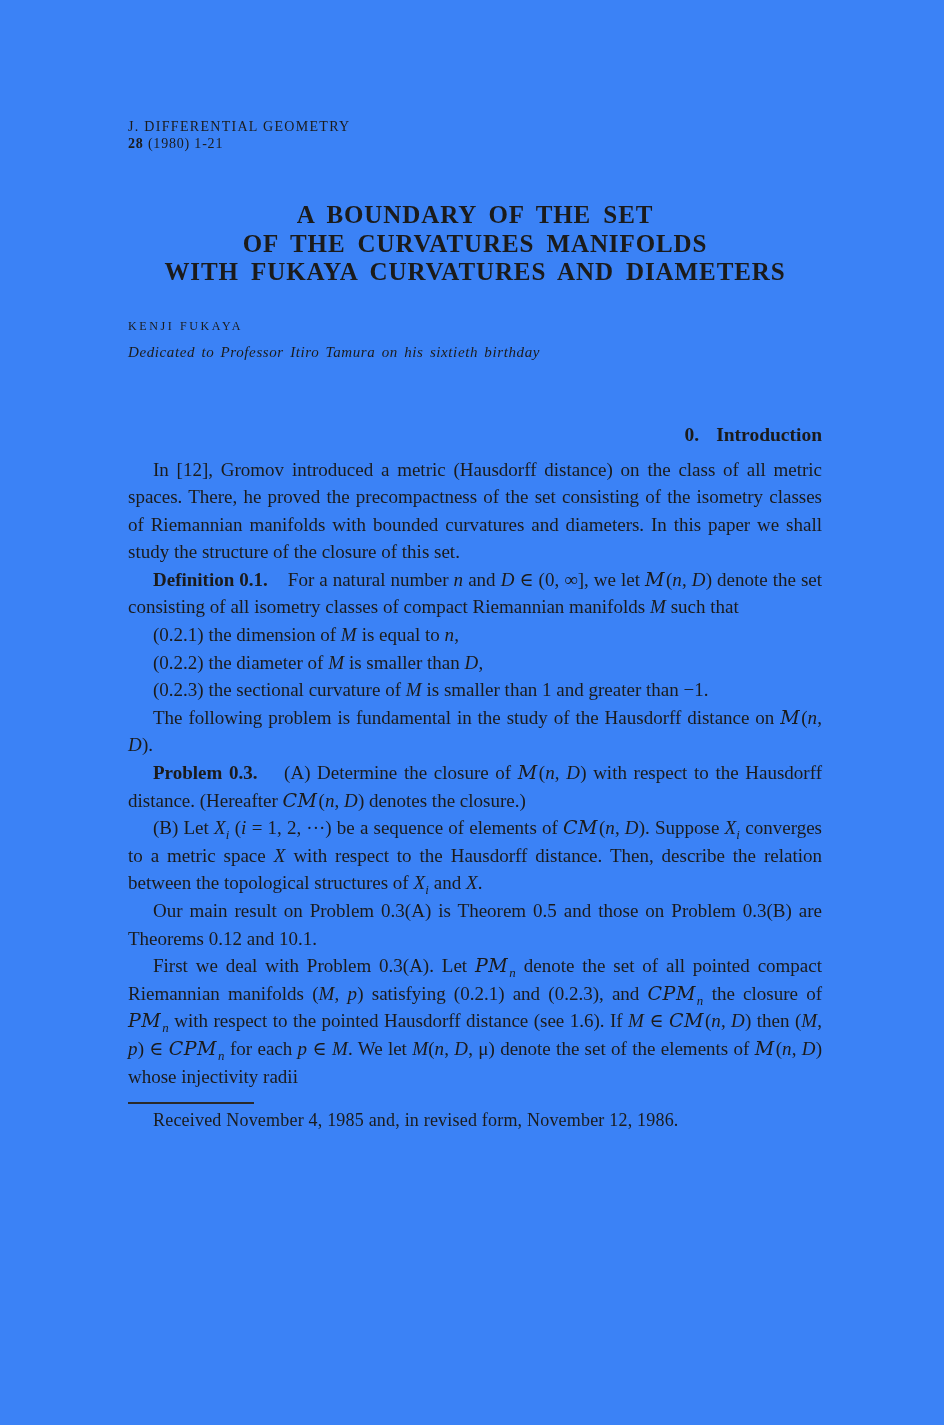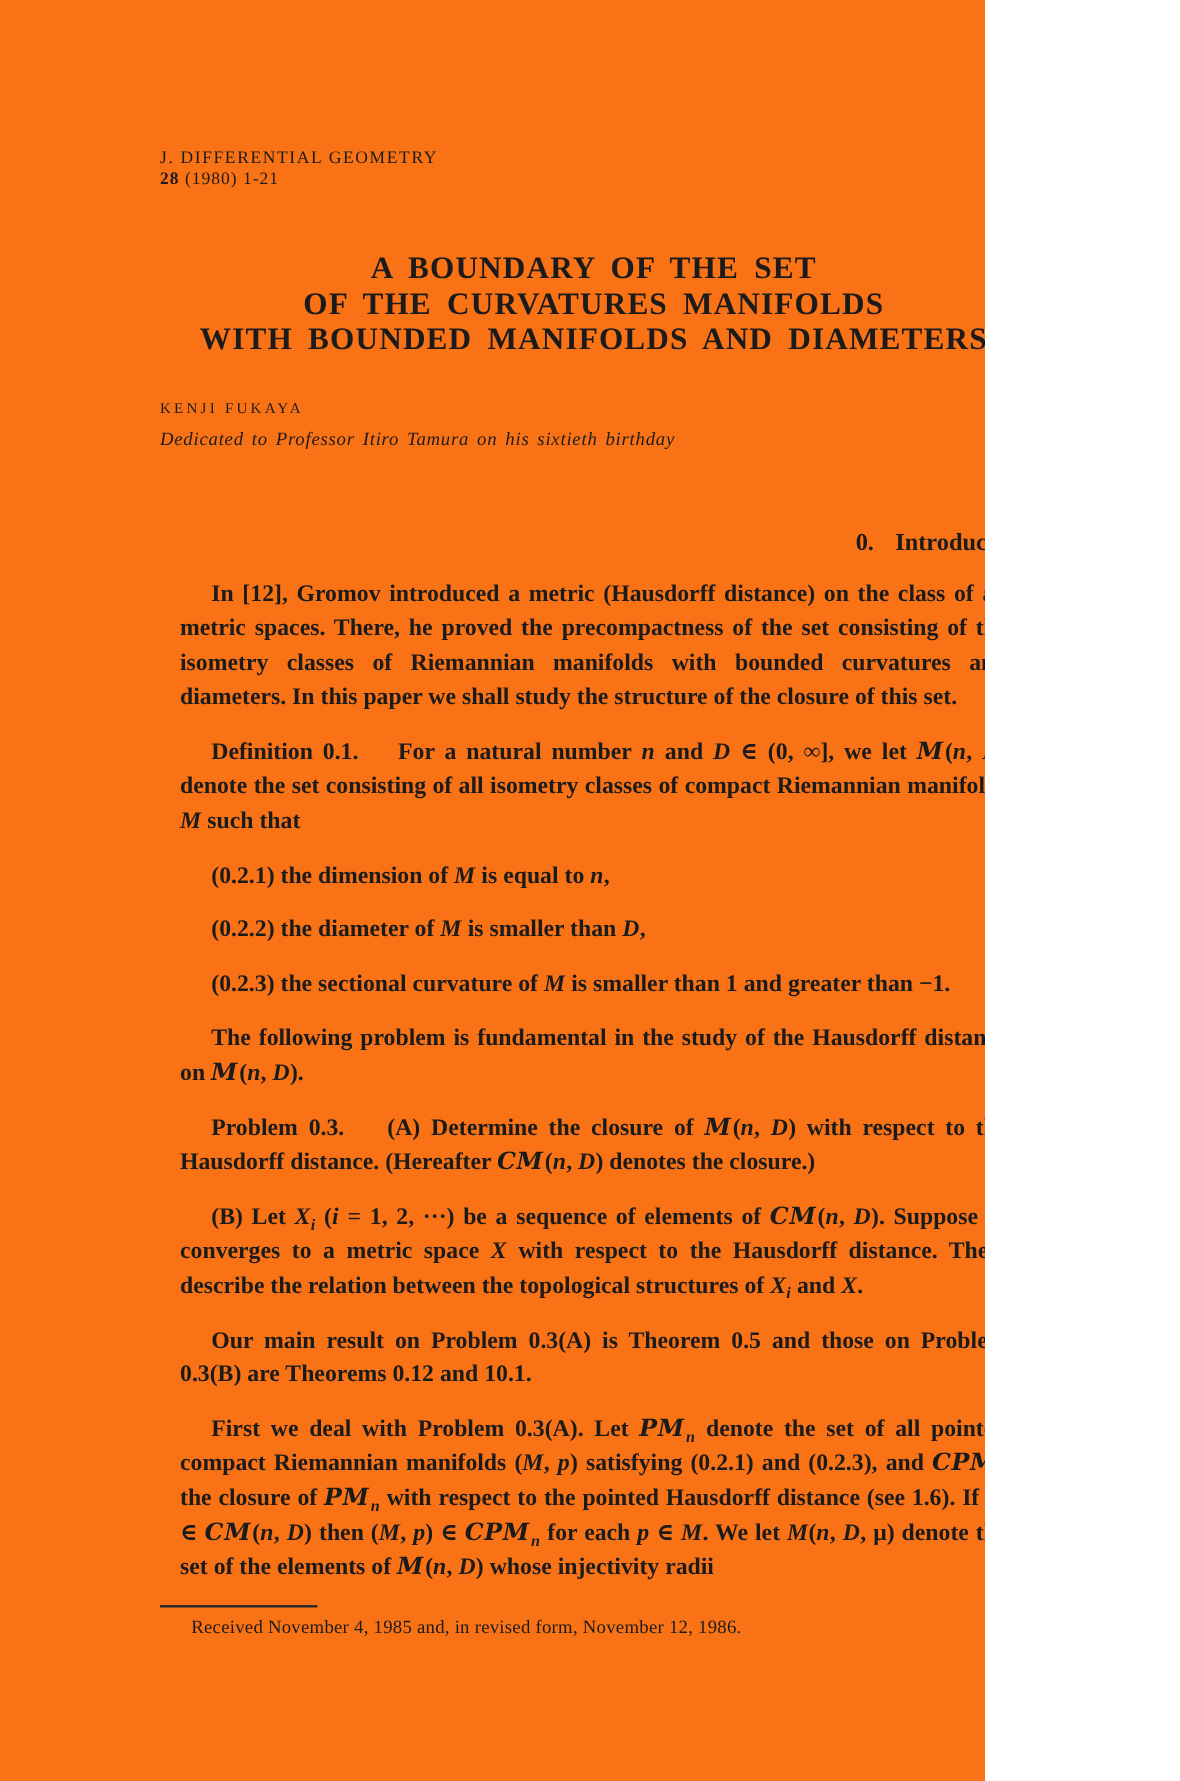--- a/index.html
+++ b/index.html
@@ -5,23 +5,23 @@
   html, body { margin: 0; padding: 0; }
   body {
     width: 944px; height: 1425px;
     background: #ffffff;
     font-family: "Liberation Serif", "DejaVu Serif", serif;
     color: #1b1b1b;
     -webkit-font-smoothing: antialiased;
   }
   .page {
     position: relative;
-    width: 788px; height: 1425px;
+    width: 944px; height: 1425px;
     overflow: hidden;
-    background: #f97316;
+    background: #3b82f6;
   }
   .column {
     position: absolute;
     left: 128px; top: 0;
     width: 694px;
   }
   
   .journal-header {
     padding-top: 118px;
     font-size: 14px;
@@ -62,38 +62,38 @@
     font-size: 19.5px;
   }
   .section-heading .num { margin-right: 17px; }
   
   .body-text {
     margin-top: 10px;
     font-size: 19px;
     line-height: 27.6px;
     text-align: justify;
   }
-  .body-text p { margin: 16px; text-indent: 25px; font-weight: bold; }
+  .body-text p { margin: 0; text-indent: 25px; }
   sub { font-size: 68%; line-height: 0; }
   i { letter-spacing: 0.2px; }
   .scr {
     font-style: italic;
     font-family: "DejaVu Serif", serif;
     letter-spacing: 0.5px;
     padding-right: 1px;
   }
   
   .footnote { margin-top: 12px; }
   .footnote-rule {
     width: 126px; height: 0;
     border-top: 2px solid #2a2a2a;
   }
   .footnote p {
     margin: 6px 0 0 0;
-    font-size: 15px;
+    font-size: 18px;
     line-height: 20px;
     text-indent: 25px;
     letter-spacing: 0.2px;
   }
 </style>
 </head>
 <body>
 
 <div class="page">
   <div class="column">
@@ -101,21 +101,21 @@
     <div class="journal-header">
       <div>J. DIFFERENTIAL GEOMETRY</div>
       <div class="line2">
         <span class="vol">28</span><span> (1980) 1-21</span>
       </div>
     </div>
 
     <div class="title">
       <div>A BOUNDARY OF THE SET</div>
       <div>OF THE CURVATURES MANIFOLDS</div>
-      <div>WITH BOUNDED MANIFOLDS AND DIAMETERS</div>
+      <div>WITH FUKAYA CURVATURES AND DIAMETERS</div>
     </div>
 
     <div class="author">KENJI FUKAYA</div>
 
     <div class="dedication">Dedicated to Professor Itiro Tamura on his sixtieth birthday</div>
 
     <div class="section-heading">
       <span class="num">0.</span><span>Introduction</span>
     </div>
 

